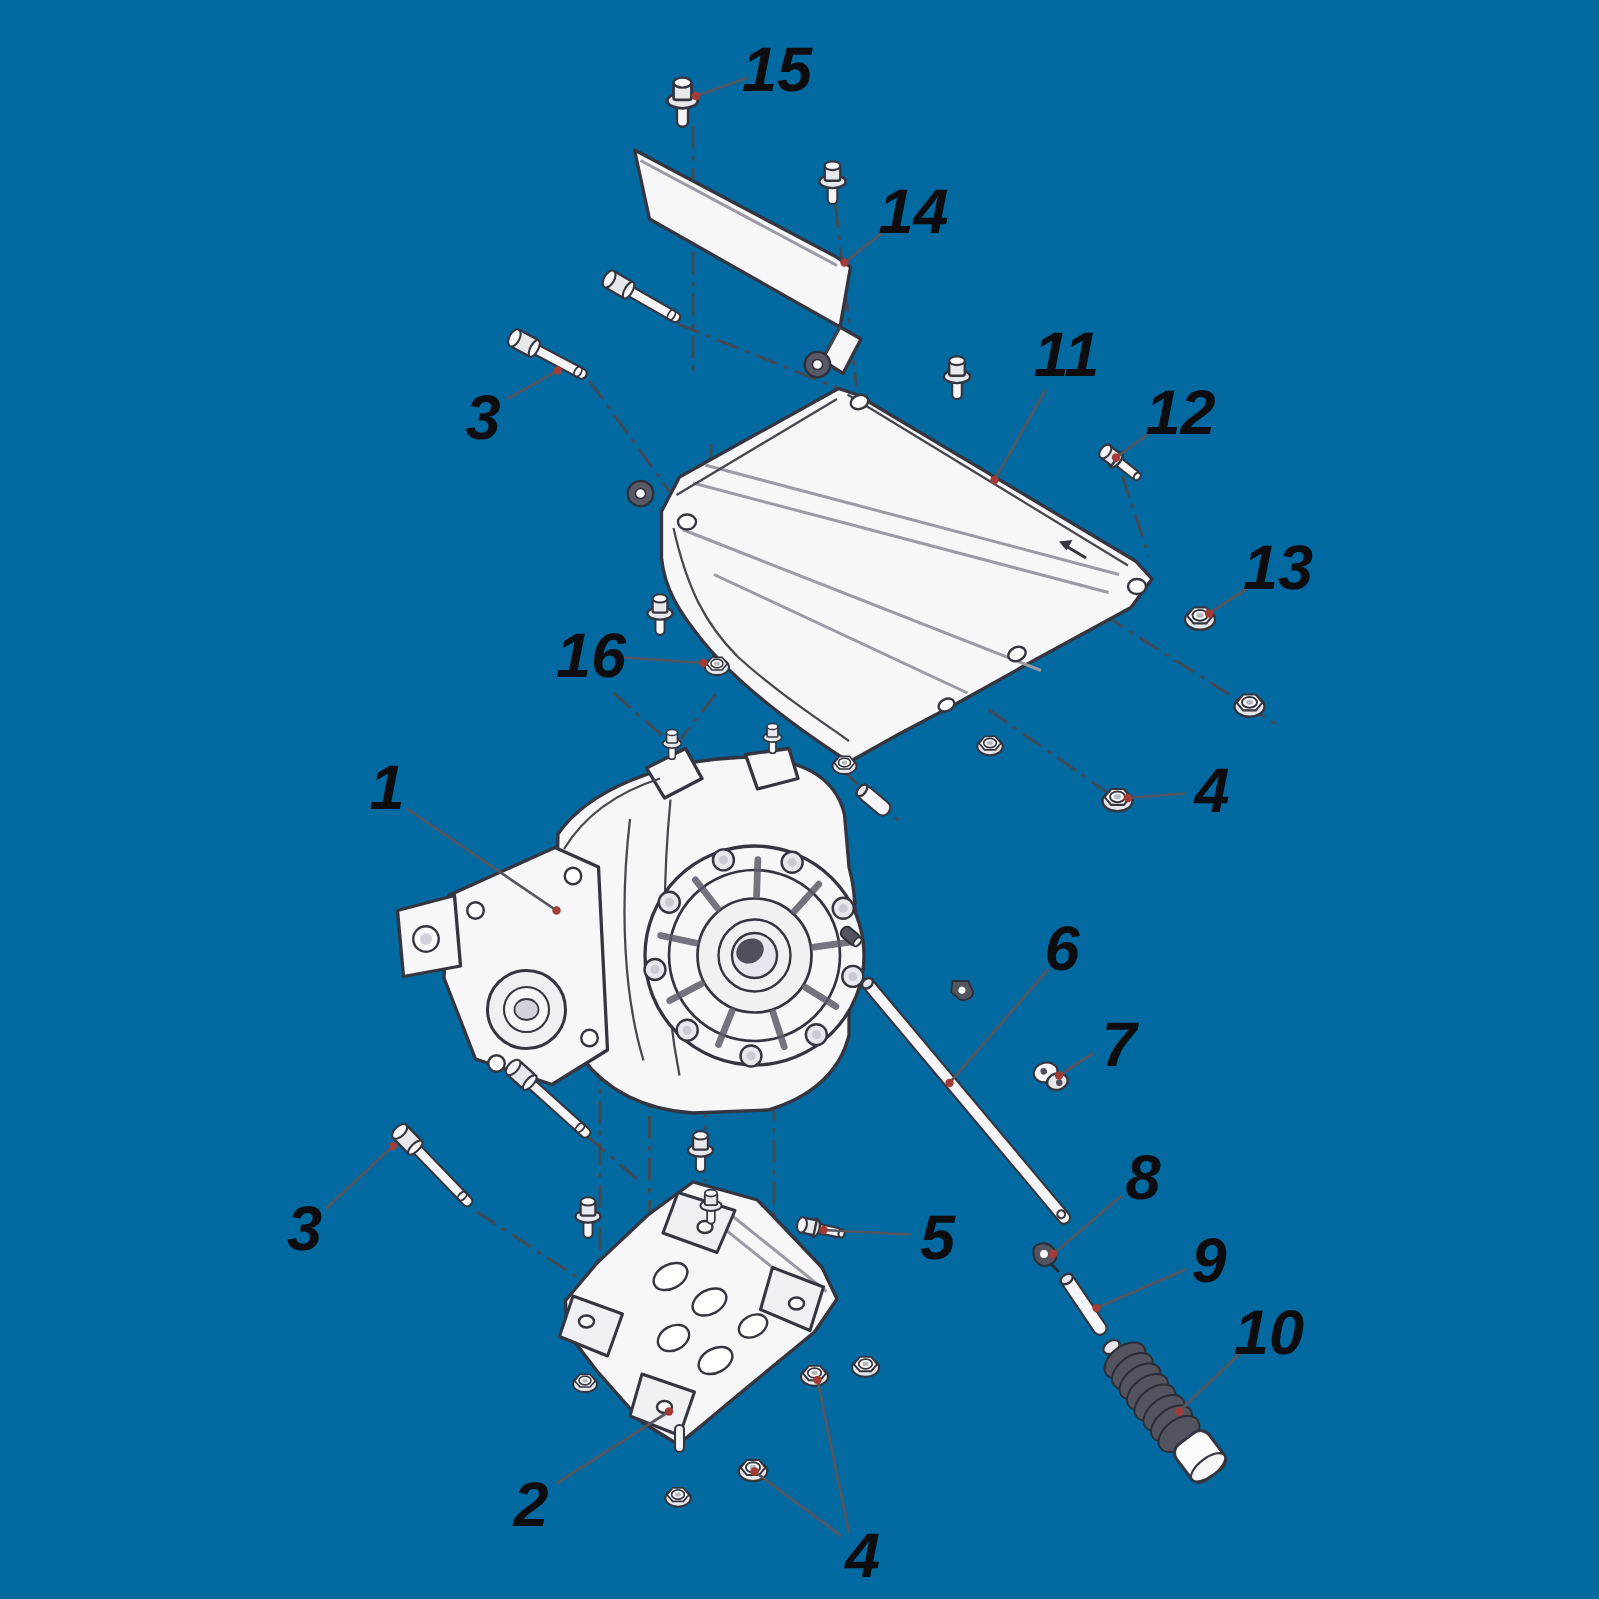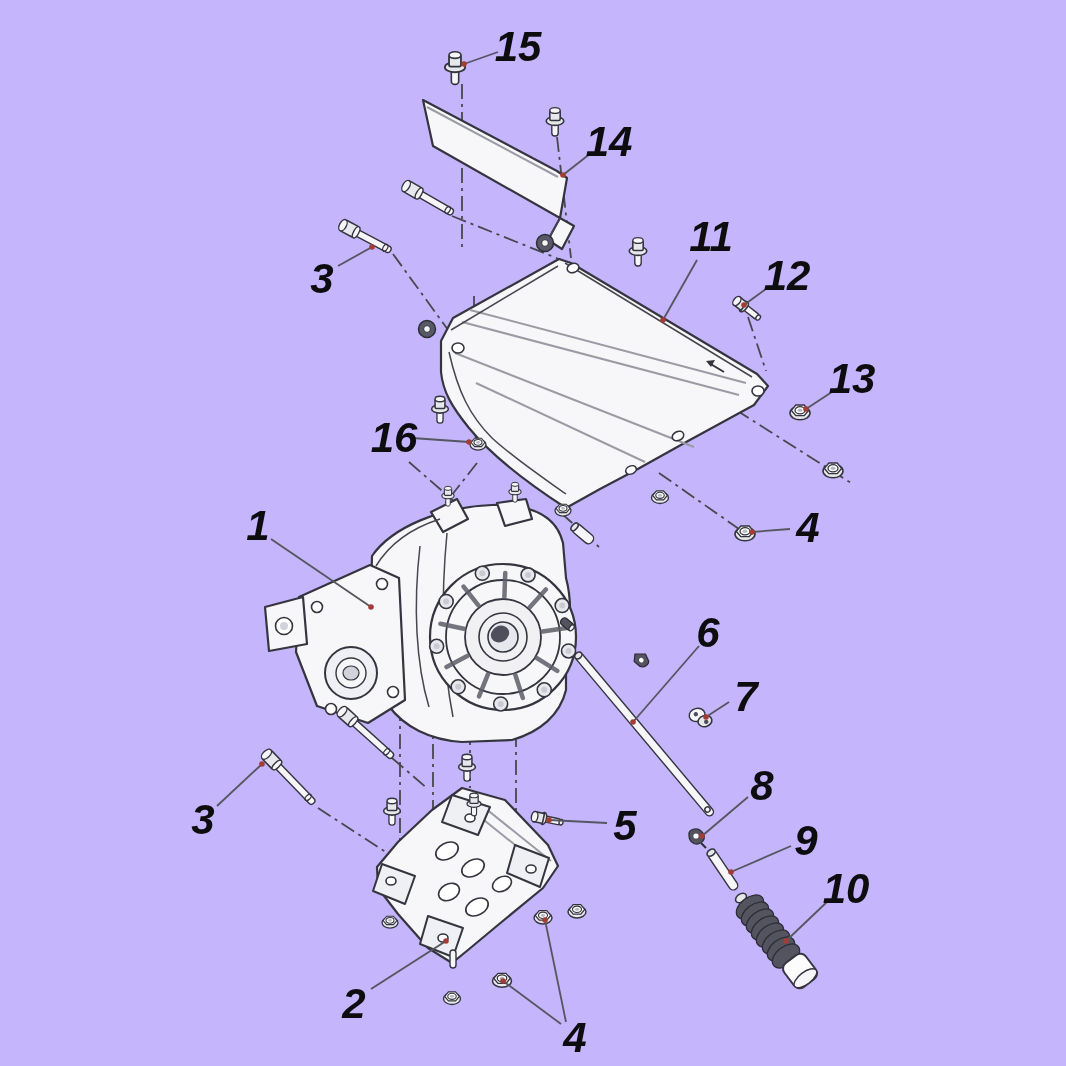--- a/index.html
+++ b/index.html
@@ -1,16 +1,16 @@
 <!DOCTYPE html>
 <html><head>
 <meta charset="utf-8">
 <style>
   html,body{margin:0;padding:0;background:#ffffff;}
-  .stage{width:1066px;height:1066px;position:relative;background:#c4b5fd;overflow:hidden;
+  .stage{width:1066px;height:1066px;position:relative;background:#0369a1;overflow:hidden;
          font-family:"Liberation Sans",sans-serif;}
   svg{display:block;width:100%;height:100%;}
   .part{fill:#f7f7f9;stroke:#34353f;stroke-width:2.2;stroke-linejoin:round;stroke-linecap:round;}
   .part2{fill:#eff0f3;stroke:#34353f;stroke-width:2;stroke-linejoin:round;}
   .metal{fill:#e7e8ec;stroke:#34353f;stroke-width:1.6;}
   .metal-light{fill:#f6f6f8;stroke:#34353f;stroke-width:1.4;}
   .dark{fill:#53545f;stroke:#2c2d35;stroke-width:1.3;}
   .hole{fill:#ffffff;stroke:#34353f;stroke-width:1.6;}
   .line{fill:none;stroke:#46474f;stroke-width:1.5;}
   .thin{fill:none;stroke:#9a9ba4;stroke-width:2;}

